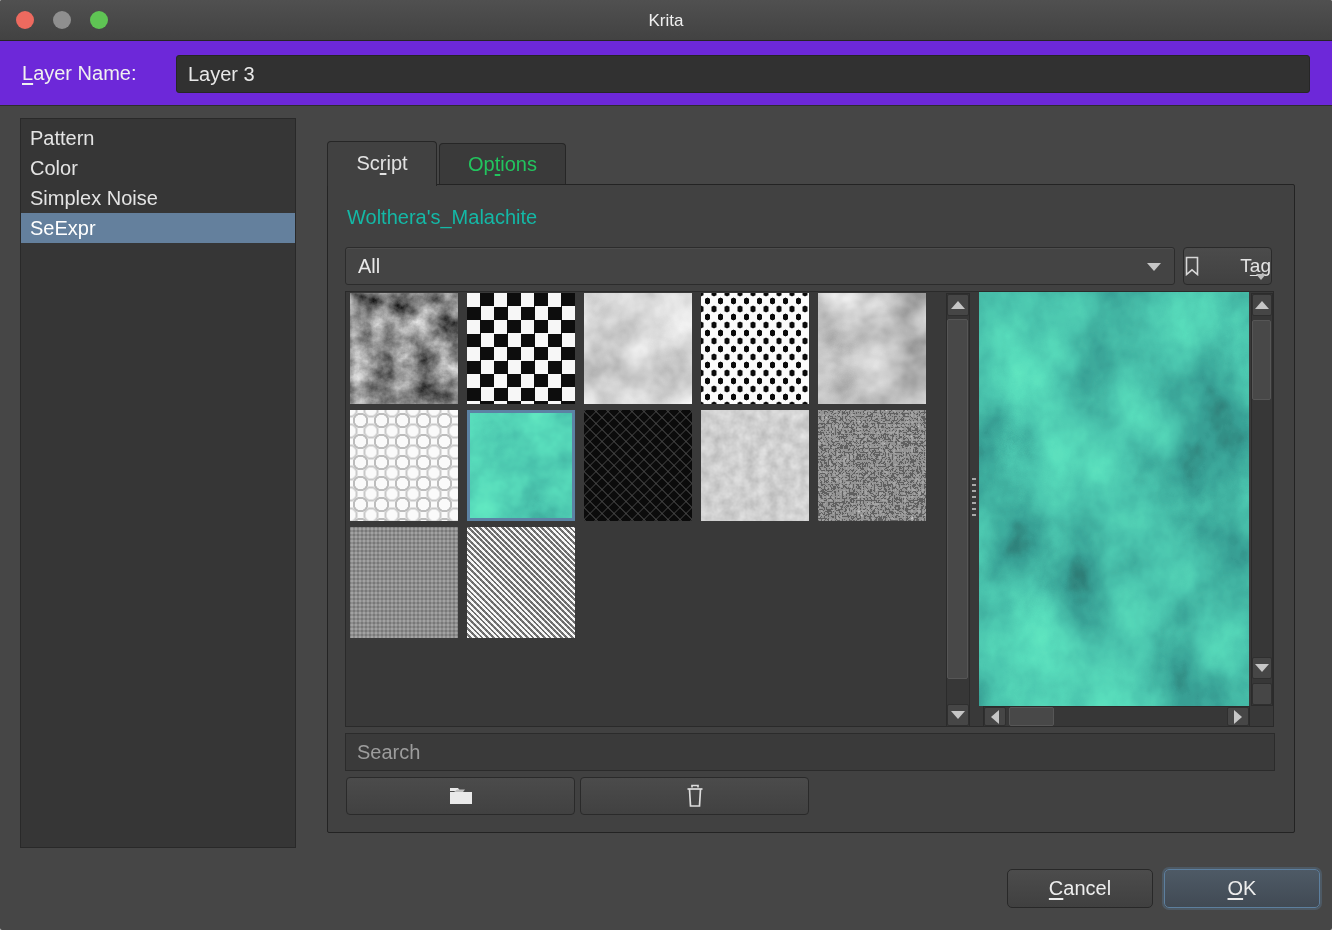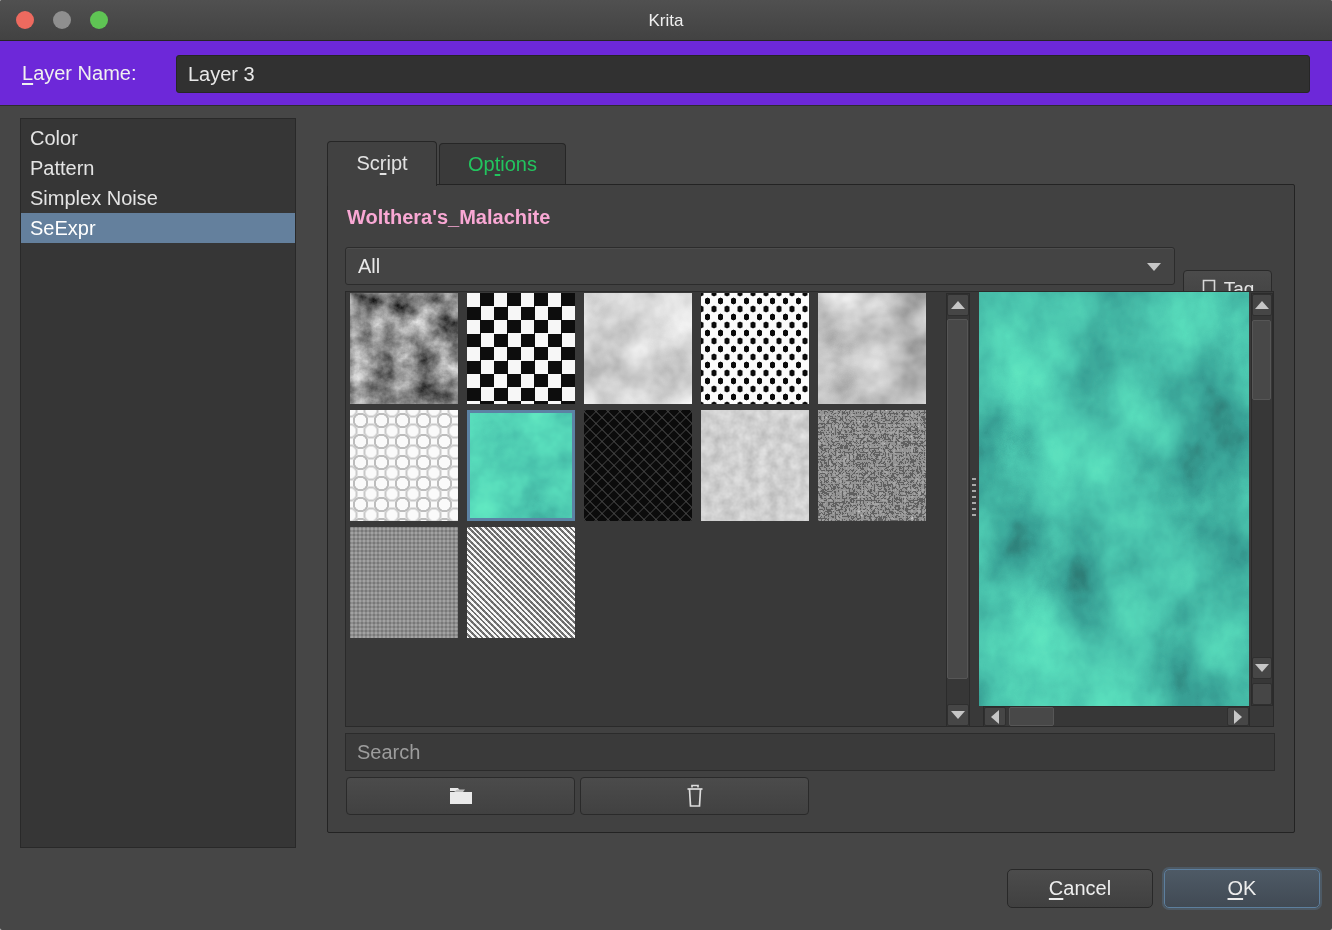--- a/index.html
+++ b/index.html
@@ -47,38 +47,38 @@
   .tab {
     position:absolute; text-align:center; font-size:20px; color:#e2e2e2;
     border:1px solid #262626; border-bottom:none; border-radius:4px 4px 0 0;
   }
   .tab.active { left:327px; top:141px; width:110px; height:45px; line-height:42px; background:#414141; z-index:3; }
   .tab.inactive { left:439px; top:143px; width:127px; height:41px; line-height:40px; background:#3a3a3a; color:#22c55e; z-index:1; }
   .panel {
     position:absolute; left:327px; top:184px; width:968px; height:649px;
     background:#414141; border:1px solid #232323; border-radius:2px; z-index:2;
   }
-  .resource-title { position:absolute; left:347px; top:206px; font-size:20px; color:#f9a8d4; z-index:4;font-weight:bold; }
+  .resource-title { position:absolute; left:347px; top:206px; font-size:20px; color:#14b8a6; z-index:4; }
 
   .combo {
     position:absolute; left:345px; top:247px; width:830px; height:38px;
     background:#444444; border:1px solid #2c2c2c; border-radius:3px;
     box-shadow:inset 0 1px 0 rgba(255,255,255,.05); z-index:4;
   }
   .combo .val { position:absolute; left:12px; top:0; line-height:36px; font-size:20px; color:#e8e8e8; }
   .tri { width:0; height:0; }
   .tri-down  { border-left:7px solid transparent; border-right:7px solid transparent; border-top:8px solid #c6c6c6; }
   .tri-up    { border-left:7px solid transparent; border-right:7px solid transparent; border-bottom:8px solid #c6c6c6; }
   .tri-left  { border-top:7px solid transparent; border-bottom:7px solid transparent; border-right:8px solid #c6c6c6; }
   .tri-right { border-top:7px solid transparent; border-bottom:7px solid transparent; border-left:8px solid #c6c6c6; }
   .combo .arrow { position:absolute; right:13px; top:15px; }
 
   .btnish { background:linear-gradient(#4b4b4b,#414141); border:1px solid #2a2a2a; border-radius:4px; }
   .tag-btn { position:absolute; left:1183px; top:247px; width:89px; height:38px; z-index:4;
-    display:flex; align-items:center; justify-content:center; gap:7px;margin-top:23px; }
+    display:flex; align-items:center; justify-content:space-between; gap:7px; }
   .tag-btn .txt { font-size:19px; color:#e4e4e4; }
   .tag-btn .menu-caret { position:absolute; right:5px; bottom:4px;
     border-left:5px solid transparent; border-right:5px solid transparent; border-top:6px solid #bdbdbd; }
 
   
   .browser {
     position:absolute; left:345px; top:291px; width:929px; height:436px;
     background:#393939; border:1px solid #2a2a2a; z-index:4;
   }
   .thumb-grid {
@@ -234,22 +234,22 @@
     <span class="light l3" style="background:#5fc454"></span>
     <div class="title">Krita</div>
   </div>
 
   <div class="namerow">
     <div class="lbl"><span class="u">L</span><span>ayer Name:</span></div>
     <input type="text" value="Layer 3" style="">
   </div>
 
   <div class="type-list">
+      <div class="list-item">Pattern</div>
       <div class="list-item">Color</div>
-      <div class="list-item">Pattern</div>
       <div class="list-item">Simplex Noise</div>
       <div class="list-item selected">SeExpr</div>
     </div>
 
   <div class="tab active"><span>Sc</span><span class="u">r</span><span>ipt</span></div>
   <div class="tab inactive"><span>Op</span><span class="u">t</span><span>ions</span></div>
 
   <div class="panel"></div>
 
   <div class="resource-title">Wolthera's_Malachite</div>

